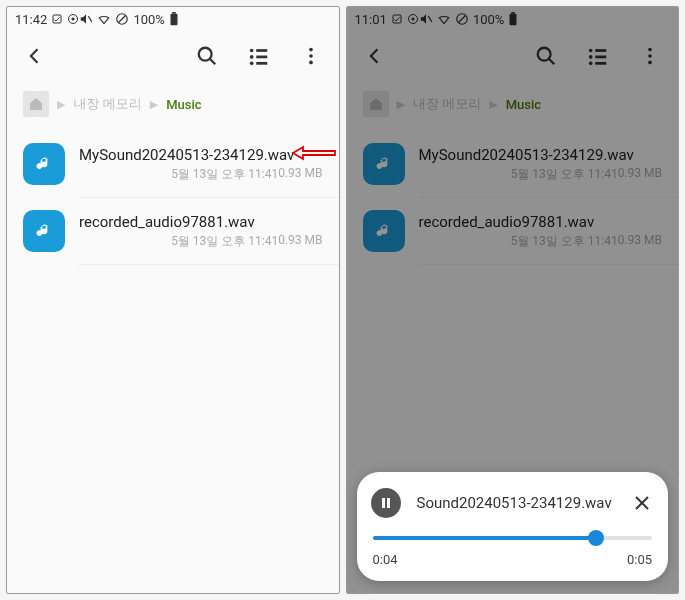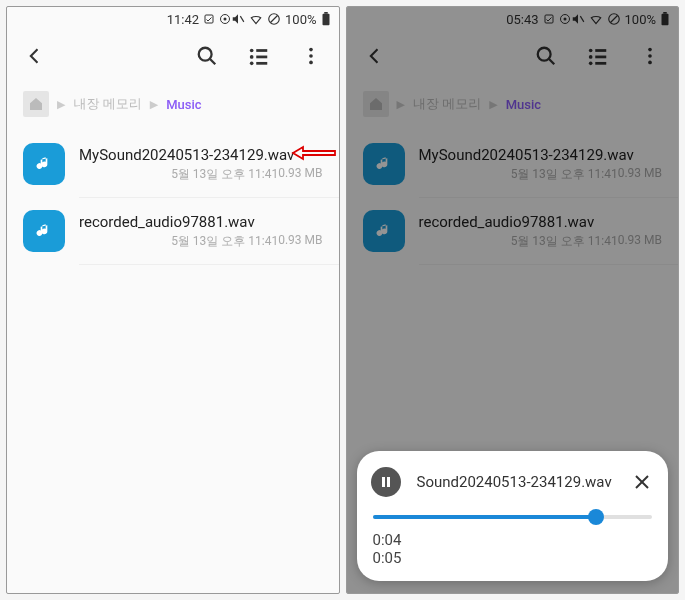--- a/index.html
+++ b/index.html
@@ -20,21 +20,21 @@
     border-radius: 2px;
     position: relative;
     overflow: hidden;
     display: flex;
     flex-direction: column;
   }
   .status-bar {
     height: 24px;
     display: flex;
     align-items: center;
-    justify-content: flex-end;
+    justify-content: flex-start;
     padding: 0 8px;
     font-size: 13px;
     color: #333;
   }
   .status-left, .status-right {
     display: flex;
     align-items: center;
     gap: 4px;
   }
   .status-right svg { display: block; }
@@ -61,21 +61,21 @@
     font-size: 13px;
     color: #bbb;
   }
   .breadcrumb .home {
     width: 26px; height: 26px;
     background: #e5e5e5;
     border-radius: 2px;
     display: flex; align-items: center; justify-content: center;
   }
   .breadcrumb .chev { color: #ccc; font-size: 11px; }
-  .breadcrumb .current { color: #8b5cf6; font-weight: 500; }
+  .breadcrumb .current { color: #4d7c0f; font-weight: 500; }
   .file-list { flex: 1; }
   .file-row {
     display: flex;
     align-items: center;
     padding: 12px 16px;
     gap: 14px;
     position: relative;
   }
   .file-icon {
     width: 42px; height: 42px;
@@ -164,25 +164,24 @@
     position: absolute;
     top: 50%;
     width: 16px; height: 16px;
     background: #1a88d8;
     border-radius: 50%;
     transform: translate(-50%, -50%);
   }
   .time-row {
     display: flex;
     justify-content: space-between;
-    font-size: 15px;
+    font-size: 13px;
     color: #444;
     margin-top: 12px;
     padding: 0 2px;
-    flex-direction: column;
   }
 </style>
 </head>
 <body>
 
 <div class="phone">
   <div class="status-bar">
     <div class="status-left">
       <span>11:42</span>
       <svg width="12" height="12" viewBox="0 0 24 24">
@@ -293,21 +292,21 @@
         </div>
       </div>
     </div>
     <div class="divider"></div>
   </div>
 </div>
 
 <div class="phone">
   <div class="status-bar">
     <div class="status-left">
-      <span>05:43</span>
+      <span>11:01</span>
       <svg width="12" height="12" viewBox="0 0 24 24">
           <rect x="4" y="4" width="16" height="16" rx="2" fill="none" stroke="#333" stroke-width="2"></rect>
           <path d="M7 13l3 3 7-7" fill="none" stroke="#333" stroke-width="2"></path>
         </svg>
       <svg width="12" height="12" viewBox="0 0 24 24">
           <circle cx="12" cy="12" r="9" fill="none" stroke="#333" stroke-width="2"></circle>
           <circle cx="12" cy="12" r="3" fill="#333"></circle>
         </svg>
     </div>
     <div class="status-right">

